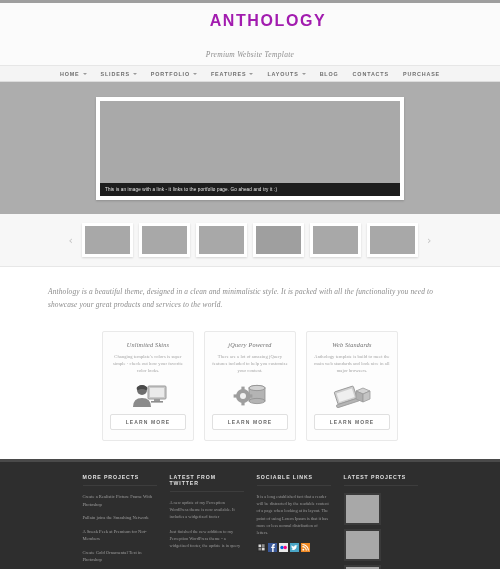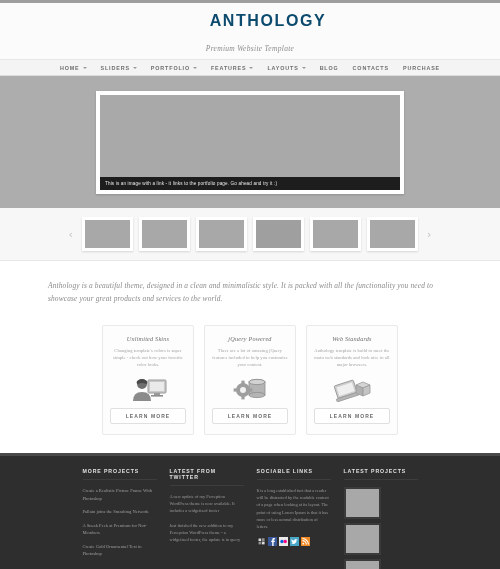--- a/index.html
+++ b/index.html
@@ -13,25 +13,25 @@
   .page{width:500px;height:569px;position:relative;background:#fff;}
 
   
   .topbar{height:3px;background:#9e9e9e;}
 
   
   .header{background:#fbfbfb;padding:9px 0 6px;text-align:center;}
   .logo{
     font-family:"Liberation Sans", sans-serif;
     font-size:16px;letter-spacing:1.6px;font-weight:bold;
-    color:#0c4a6e;line-height:18px;padding-left:36px;
+    color:#a21caf;line-height:18px;padding-left:36px;
   }
   .tagline{
     font-family:"Liberation Serif", serif;font-style:italic;
-    font-size:7.5px;color:#8d8d8d;letter-spacing:.3px;margin-top:14px;
+    font-size:7.5px;color:#8d8d8d;letter-spacing:.3px;margin-top:20px;
   }
 
   
   .navwrap{background:#f4f4f4;border-top:1px solid #e6e6e6;border-bottom:1px solid #dcdcdc;}
   .nav{display:flex;justify-content:center;align-items:center;height:15px;}
   .nav-item{
     font-size:5.4px;letter-spacing:.85px;color:#6e6e6e;font-weight:bold;
     padding:0 7px;white-space:nowrap;text-transform:uppercase;cursor:pointer;
     display:flex;align-items:center;gap:2px;
   }

